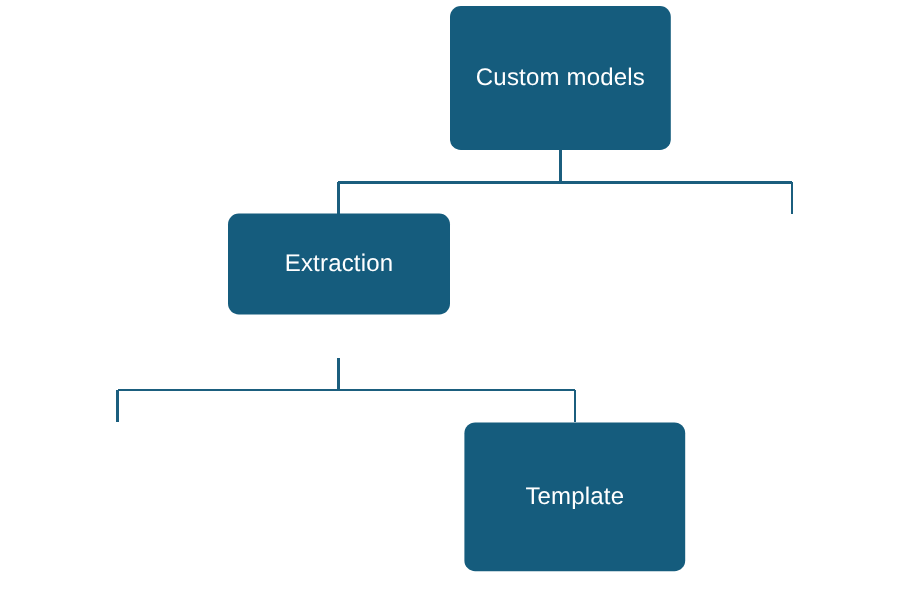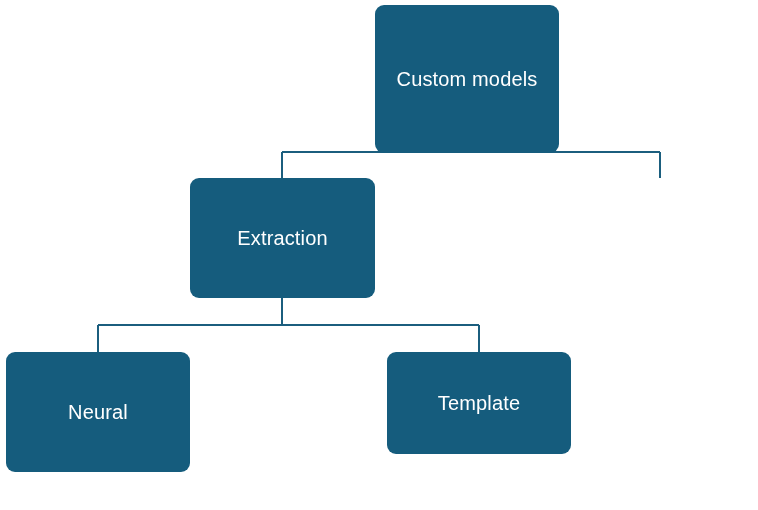--- a/index.html
+++ b/index.html
@@ -41,25 +41,25 @@
     letter-spacing: 0.15px;
     padding: 4px 10px;
     z-index: 2;
   }
   .node-label {
     display: block;
     white-space: pre-line;
   }
 
   
-  #node-custom-models   { left: 375px; top: 5px;   width: 184px; height: 148px; justify-content: center; }
-  #node-extraction      { left: 190px; top: 178px; width: 185px; height: 120px; }
+  #node-custom-models   { left: 375px; top: 5px;   width: 184px; height: 120px; justify-content: center; }
+  #node-extraction      { left: 190px; top: 178px; width: 185px; height: 84px; }
   #node-classification  { left: 568px; top: 178px; width: 184px; height: 120px; }
   #node-neural          { left: 6px;   top: 352px; width: 184px; height: 120px; }
-  #node-template        { left: 387px; top: 352px; width: 184px; height: 102px; }
+  #node-template        { left: 387px; top: 352px; width: 184px; height: 124px; }
 </style>
 </head>
 <body>
 
 <div id="diagram-canvas">
 
   <svg id="connector-layer" viewBox="0 0 758 510" width="758" height="510" aria-hidden="true">
     <g stroke="#1b5e7e" stroke-width="2" fill="none" shape-rendering="crispEdges">
 
       <path d="M 467 125 L 467 152"></path>
@@ -76,21 +76,18 @@
 
   <div class="node" id="node-custom-models">
     <span class="node-label">Custom models</span>
   </div>
 
   <div class="node" id="node-extraction">
     <span class="node-label">Extraction</span>
   </div>
 
 
-  <div class="node" id="node-neural">
-    <span class="node-label">Neural</span>
-  </div>
 
   <div class="node" id="node-template">
     <span class="node-label">Template</span>
   </div>
 
 </div>
 
 </body></html>

